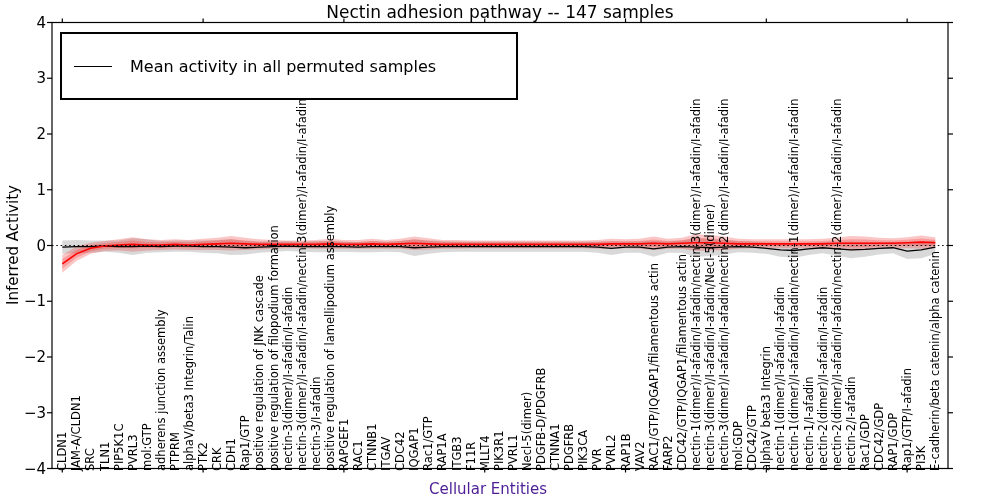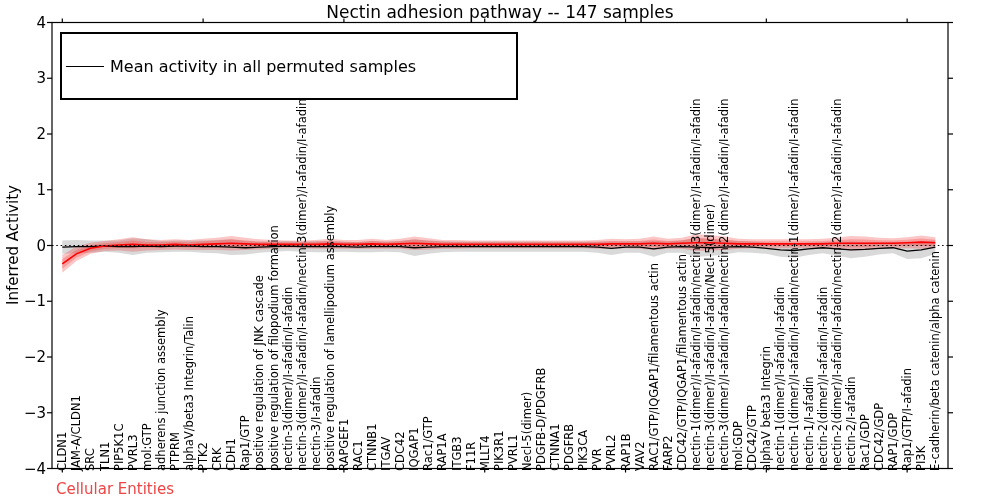--- a/index.html
+++ b/index.html
@@ -18,29 +18,29 @@
     transform:rotate(-90deg);transform-origin:top left;color:#000;z-index:2;
   }
   .yticklab{
     position:absolute;width:38px;text-align:right;font-size:15px;color:#000;z-index:2;
   }
   #y-axis-label{
     position:absolute;left:-86px;top:235px;width:200px;height:20px;text-align:center;
     font-size:15px;transform:rotate(-90deg);color:#000;z-index:2;
   }
   #x-axis-label{
-    position:absolute;left:56px;top:480px;width:896px;
-    font-size:15px;color:#ef4444;z-index:2;
+    position:absolute;left:40px;top:480px;width:896px;text-align:center;
+    font-size:15px;color:#4c1d95;z-index:2;
   }
   #legend{
     position:absolute;left:60px;top:32px;width:454px;height:64px;
     background:#ffffff;border:2px solid #000;z-index:3;
     display:flex;flex-direction:column;justify-content:space-evenly;
   }
-  .legend-row{display:flex;align-items:center;gap:6px;padding-left:4px;}
+  .legend-row{display:flex;align-items:center;gap:18px;padding-left:12px;}
   .legend-line{display:inline-block;width:38px;height:0;border-top:1.6px solid #000;}
   .legend-text{font-size:16px;white-space:nowrap;}
 </style>
 </head>
 <body>
 
 <div id="figure">
   <div id="chart-title">Nectin adhesion pathway -- 147 samples</div>
 
   <svg id="plot-svg" width="1000" height="500">

